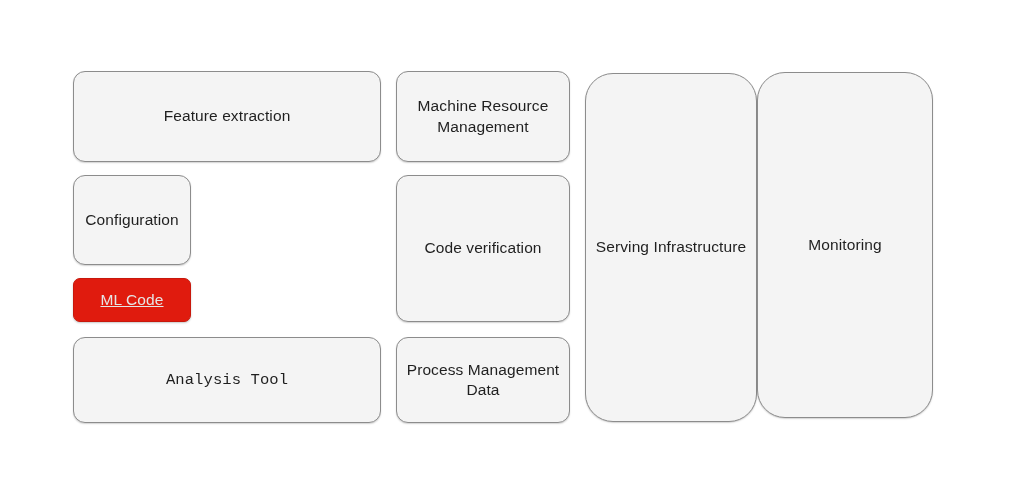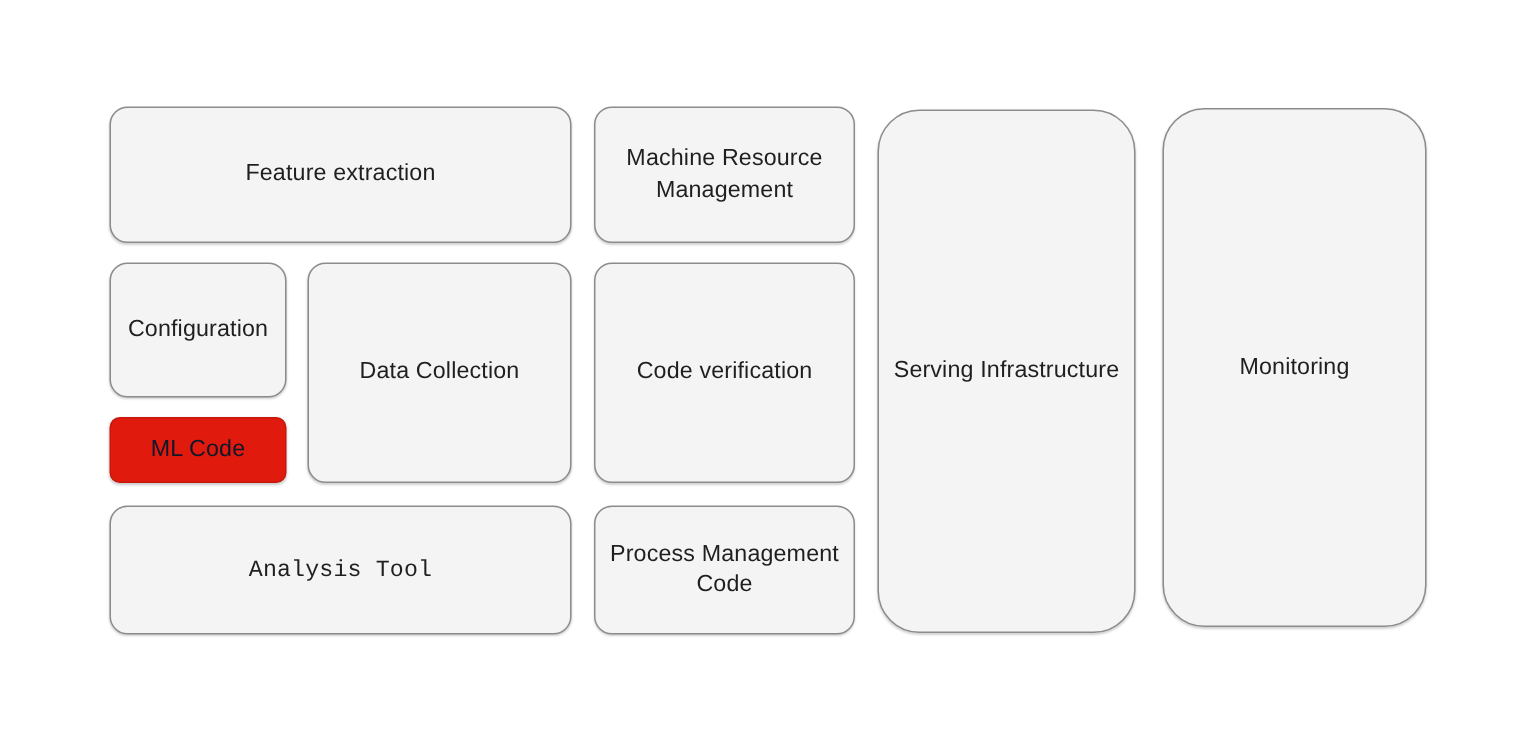--- a/index.html
+++ b/index.html
@@ -39,57 +39,55 @@
     display: block;
     white-space: pre-line;
     padding: 0 2px;
   }
   .node.tall {
     border-radius: 28px;
   }
   .node.accent {
     background: #e01b0e;
     border-color: #c8180c;
-    color: #0f172a;
+    color: #e5e5e5;
     border-radius: 7px;
     box-shadow: 0 1px 2px rgba(0,0,0,0.22);
+    text-decoration: underline;
   }
   .node.wide-label .label {
     white-space: nowrap;
   }
 </style>
 </head>
 <body>
 
 <div id="canvas" style="width: 1024px; height: 498px; background: rgb(255, 255, 255);">
     <div class="node wide-label" style="left: 73px; top: 71px; width: 308px; height: 91px;">
       <span class="label">Feature extraction</span>
     </div>
     <div class="node wide-label" style="left: 73px; top: 175px; width: 118px; height: 90px;">
       <span class="label">Configuration</span>
     </div>
     <div class="node accent wide-label" style="left: 73px; top: 278px; width: 118px; height: 44px;">
       <span class="label">ML Code</span>
     </div>
-    <div class="node wide-label" style="left: 205px; top: 175px; width: 176px; height: 147px;">
-      <span class="label">Data Collection</span>
-    </div>
     <div class="node wide-label" style="left: 73px; top: 337px; width: 308px; height: 86px; font-family: Liberation Mono, monospace;">
       <span class="label">Analysis Tool</span>
     </div>
     <div class="node" style="left: 396px; top: 71px; width: 174px; height: 91px;">
       <span class="label">Machine Resource
 Management</span>
     </div>
     <div class="node wide-label" style="left: 396px; top: 175px; width: 174px; height: 147px;">
       <span class="label">Code verification</span>
     </div>
     <div class="node" style="left: 396px; top: 337px; width: 174px; height: 86px;">
       <span class="label">Process Management
-Code</span>
+Data</span>
     </div>
     <div class="node tall wide-label" style="left: 585px; top: 73px; width: 172px; height: 349px;">
       <span class="label">Serving Infrastructure</span>
     </div>
-    <div class="node tall wide-label" style="left: 775px; top: 72px; width: 176px; height: 346px;">
+    <div class="node tall wide-label" style="left: 757px; top: 72px; width: 176px; height: 346px;">
       <span class="label">Monitoring</span>
     </div>
   </div>
 
 </body></html>

